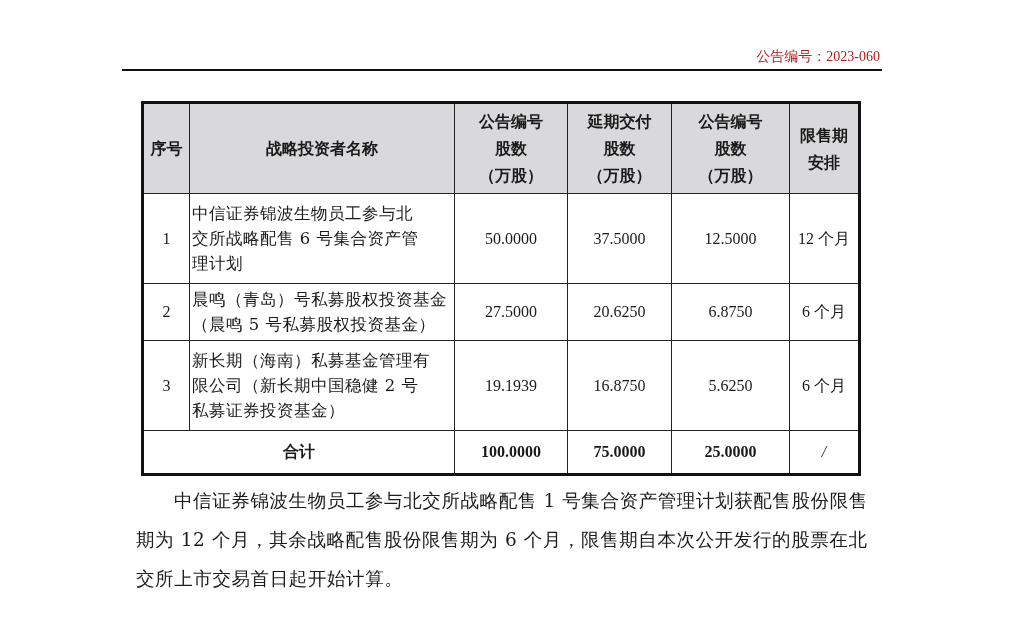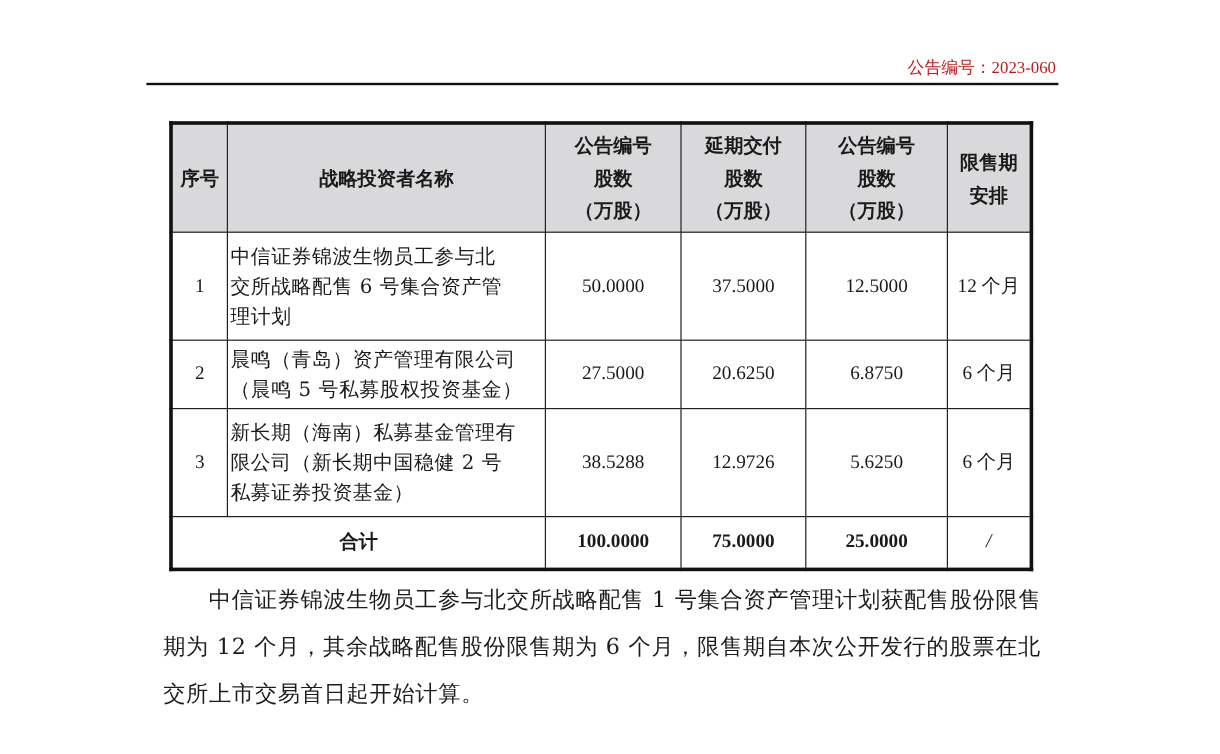--- a/index.html
+++ b/index.html
@@ -83,37 +83,37 @@
           <div>理计划</div>
       </td>
       <td class="num">50.0000</td>
       <td class="num">37.5000</td>
       <td class="num">12.5000</td>
       <td class="num">12 个月</td>
     </tr>
     <tr class="r2">
       <td class="num">2</td>
       <td class="name">
-        <div>晨鸣（青岛）资产管理有限公司</div>
+        <div>晨鸣（青岛）号私募股权投资基金</div>
           <div>（晨鸣 5 号私募股权投资基金）</div>
       </td>
       <td class="num">27.5000</td>
       <td class="num">20.6250</td>
       <td class="num">6.8750</td>
       <td class="num">6 个月</td>
     </tr>
     <tr class="r3">
       <td class="num">3</td>
       <td class="name">
         <div>新长期（海南）私募基金管理有</div>
           <div>限公司（新长期中国稳健 2 号</div>
           <div>私募证券投资基金）</div>
       </td>
-      <td class="num">38.5288</td>
-      <td class="num">12.9726</td>
+      <td class="num">19.1939</td>
+      <td class="num">16.8750</td>
       <td class="num">5.6250</td>
       <td class="num">6 个月</td>
     </tr>
     <tr class="total">
       <td class="label" colspan="2">合计</td>
       <td>100.0000</td>
       <td>75.0000</td>
       <td>25.0000</td>
       <td style="font-weight:normal;font-style:italic">/</td>
     </tr>

